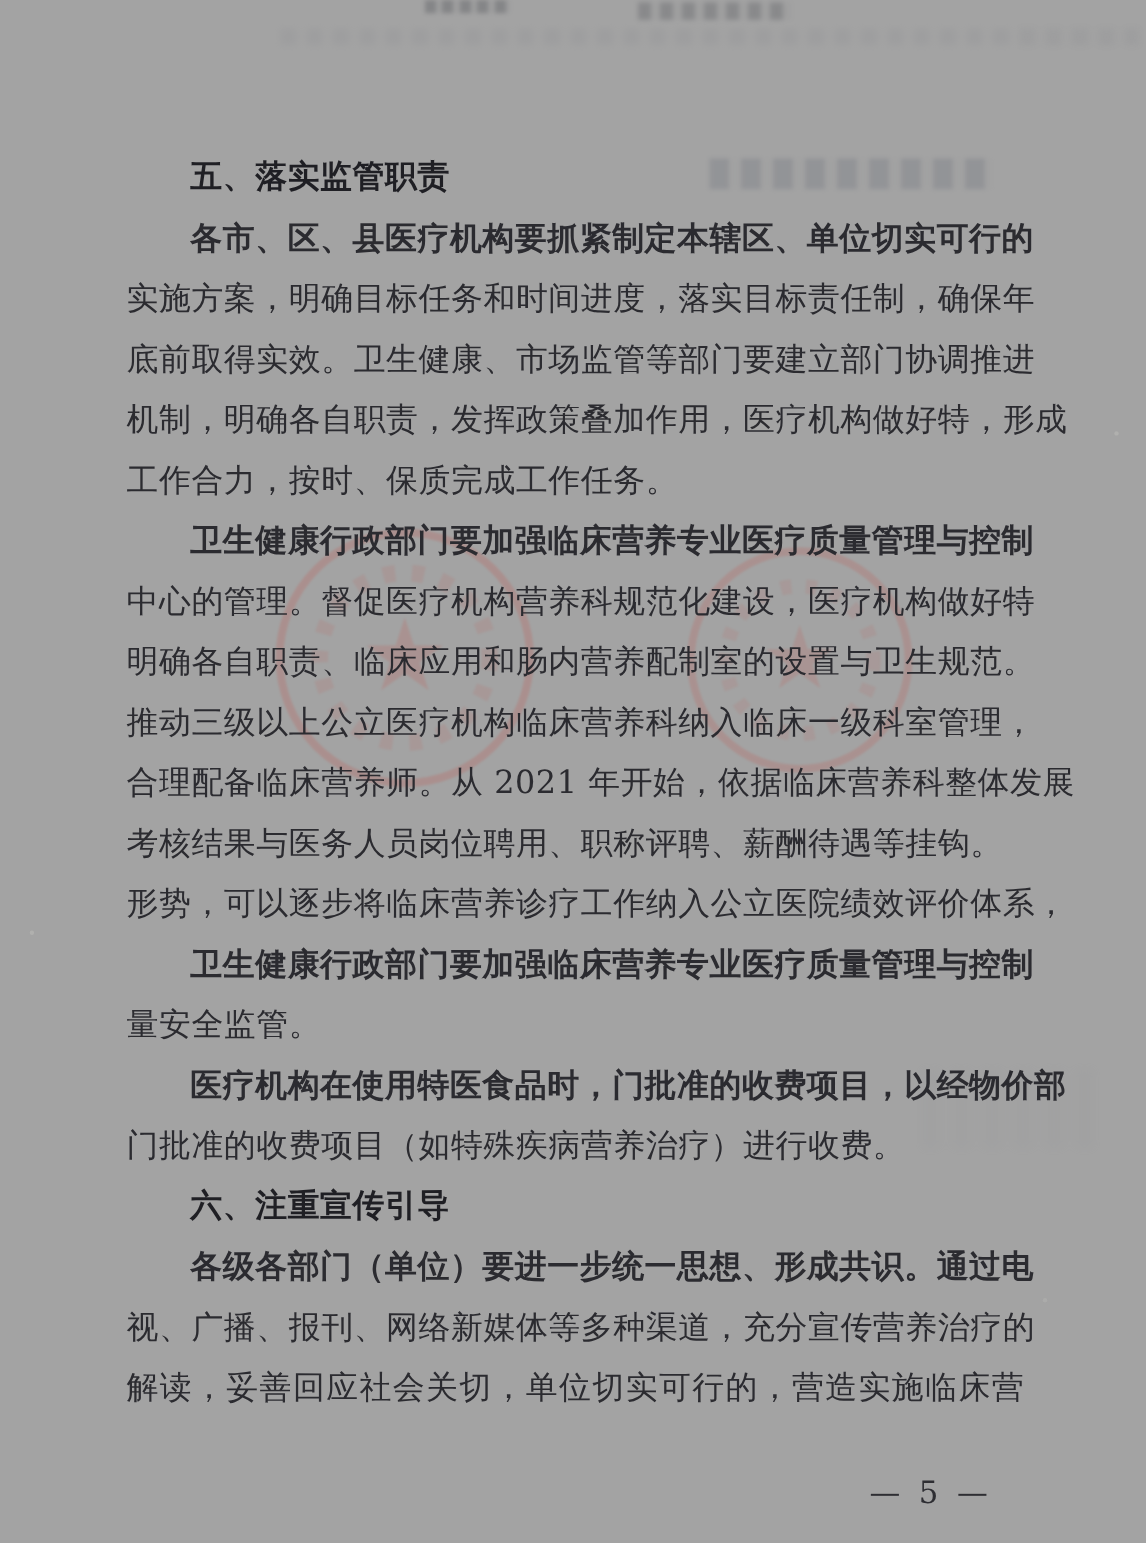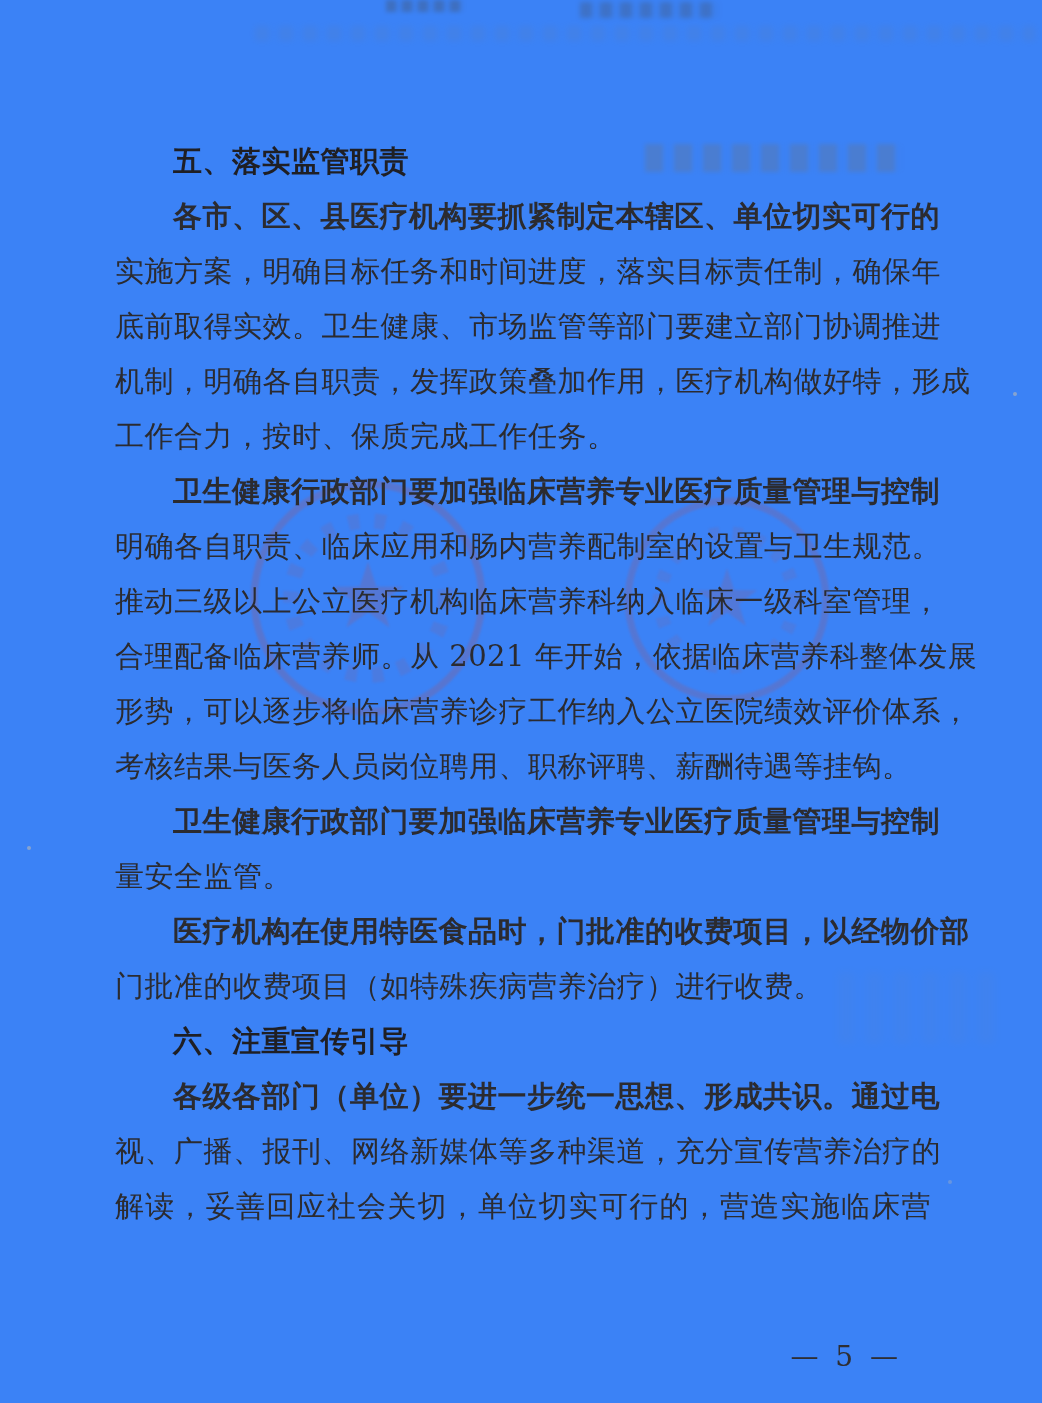--- a/index.html
+++ b/index.html
@@ -4,21 +4,21 @@
 <style>
   html,body{margin:0;padding:0;}
   body{
     width:1042px;height:1403px;
     background:#e9e9e7;
     font-family:"DejaVu Serif","Liberation Serif",serif;
   }
   .page{
     position:relative;
     width:1042px;height:1403px;
-    background:#3b82f6;
+    background:#a3a3a3;
     overflow:hidden;
   }
   
   .text-block{
     position:absolute;
     left:115px;top:134px;width:816px;
     z-index:2;
   }
   .line{
     height:55px;
@@ -110,25 +110,26 @@
   </svg>
 
   <main class="text-block" id="doc-body">
       <div class="line heading indent flush">五、落实监管职责</div>
       <div class="line indent">各市、区、县医疗机构要抓紧制定本辖区、单位切实可行的</div>
       <div class="line">实施方案，明确目标任务和时间进度，落实目标责任制，确保年</div>
       <div class="line">底前取得实效。卫生健康、市场监管等部门要建立部门协调推进</div>
       <div class="line">机制，明确各自职责，发挥政策叠加作用，医疗机构做好特，形成</div>
       <div class="line flush">工作合力，按时、保质完成工作任务。</div>
       <div class="line indent">卫生健康行政部门要加强临床营养专业医疗质量管理与控制</div>
+      <div class="line">中心的管理。督促医疗机构营养科规范化建设，医疗机构做好特</div>
       <div class="line">明确各自职责、临床应用和肠内营养配制室的设置与卫生规范。</div>
       <div class="line">推动三级以上公立医疗机构临床营养科纳入临床一级科室管理，</div>
       <div class="line">合理配备临床营养师。从 2021 年开始，依据临床营养科整体发展</div>
+      <div class="line flush">考核结果与医务人员岗位聘用、职称评聘、薪酬待遇等挂钩。</div>
       <div class="line">形势，可以逐步将临床营养诊疗工作纳入公立医院绩效评价体系，</div>
-      <div class="line flush">考核结果与医务人员岗位聘用、职称评聘、薪酬待遇等挂钩。</div>
       <div class="line indent">卫生健康行政部门要加强临床营养专业医疗质量管理与控制</div>
       <div class="line flush">量安全监管。</div>
       <div class="line indent">医疗机构在使用特医食品时，门批准的收费项目，以经物价部</div>
       <div class="line flush">门批准的收费项目（如特殊疾病营养治疗）进行收费。</div>
       <div class="line heading indent flush">六、注重宣传引导</div>
       <div class="line indent">各级各部门（单位）要进一步统一思想、形成共识。通过电</div>
       <div class="line">视、广播、报刊、网络新媒体等多种渠道，充分宣传营养治疗的</div>
       <div class="line">解读，妥善回应社会关切，单位切实可行的，营造实施临床营</div>
     </main>
 

